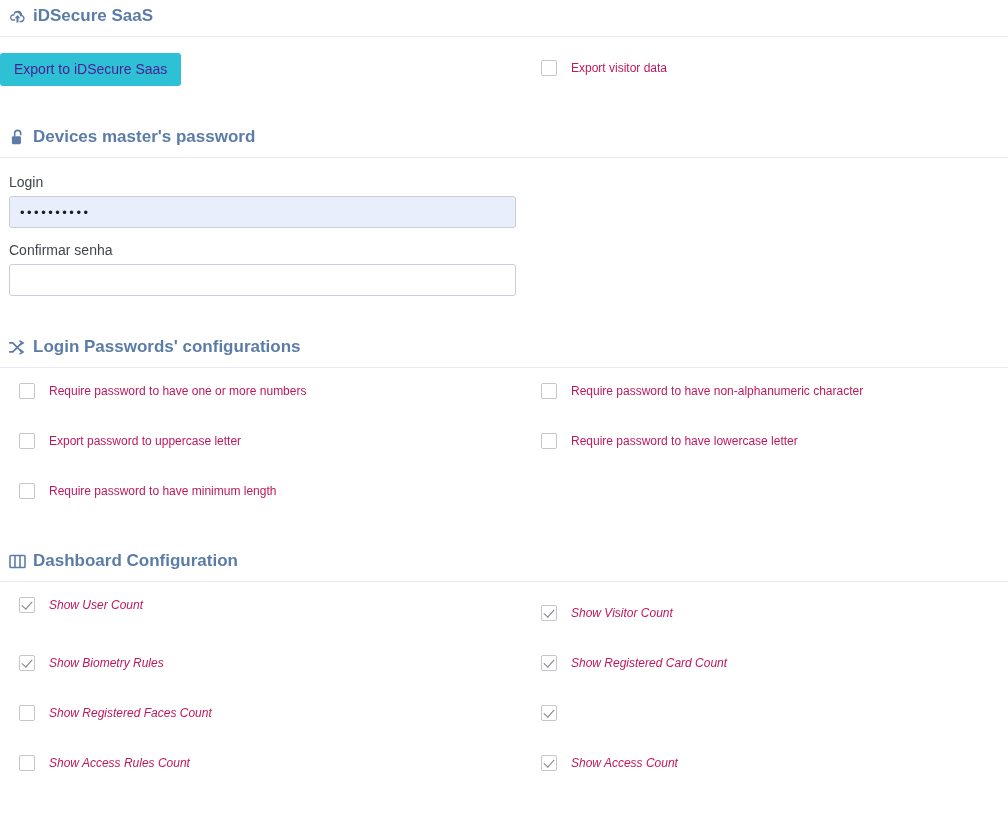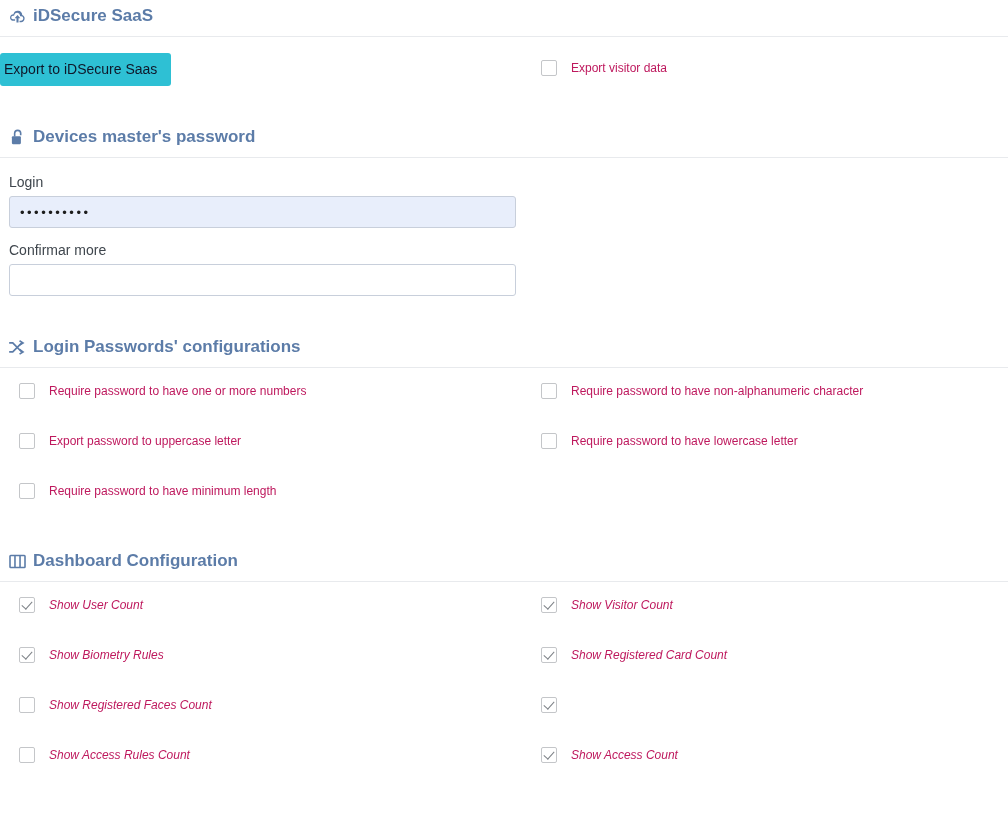--- a/index.html
+++ b/index.html
@@ -43,26 +43,26 @@
     height: 1px;
     background: #e8eaed;
     width: 1008px;
     margin: 0;
   }
 
   
   .btn-primary {
     display: inline-block;
     background: #2ec0d4;
-    color: #0f172a;
+    color: #4c1d95;
     border: none;
     border-radius: 3px;
     font-size: 14px;
     font-family: "Liberation Sans", sans-serif;
-    padding: 9px 14px 10px 4px;
+    padding: 9px 14px 10px 14px;
     line-height: 1;
     cursor: pointer;
   }
 
   
   .two-col {
     display: flex;
     width: 1008px;
   }
   .col {
@@ -184,21 +184,21 @@
   </div>
   <div style="height:10px"></div>
   <div class="divider"></div>
 
   <div style="padding-top:16px;">
     <div class="field-label">Login</div>
     <div style="height:6px"></div>
     <div class="pwd-dots">••••••••••</div>
 
     <div style="height:14px"></div>
-    <div class="field-label">Confirmar more</div>
+    <div class="field-label">Confirmar senha</div>
     <div style="height:6px"></div>
     <input class="input" type="password" value="" style="">
   </div>
 
   <div style="height:41px"></div>
   <div class="section-head">
     <span class="ico">
       <svg width="17" height="15" viewBox="0 0 20 18" fill="none" stroke="currentColor" stroke-width="2" stroke-linecap="square" aria-hidden="true">
         <path d="M1 3.5h3.3L15 14.3"></path>
         <path d="M1 14.3h3.3L15 3.5"></path>
@@ -272,21 +272,21 @@
   <div style="padding-top:15px;font-style:italic;">
 
     <div class="two-col">
       <div class="col">
         <div class="cb-row">
           <span class="cb checked"></span>
           <span class="cb-label">Show User Count</span>
         </div>
       </div>
       <div class="col">
-        <div class="cb-row" style="padding-left:37px;">
+        <div class="cb-row" style="padding-left:37px;margin-top:8px;">
           <span class="cb checked"></span>
           <span class="cb-label">Show Visitor Count</span>
         </div>
       </div>
     </div>
     <div style="height:34px"></div>
 
     <div class="two-col">
       <div class="col">
         <div class="cb-row">

